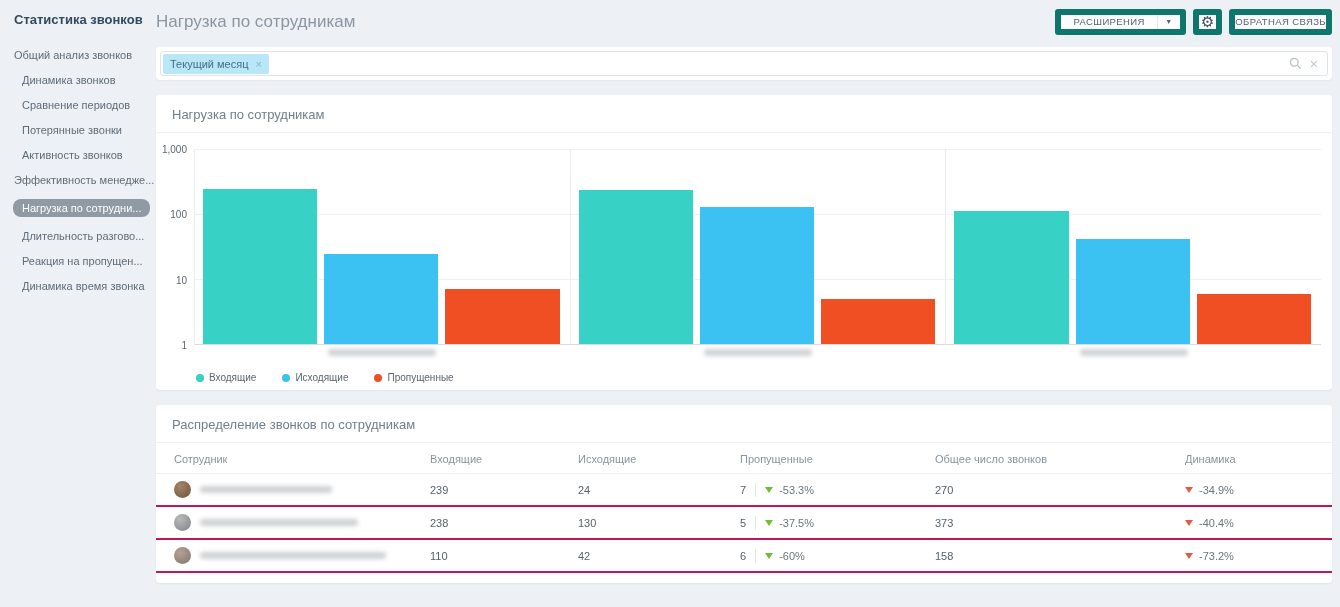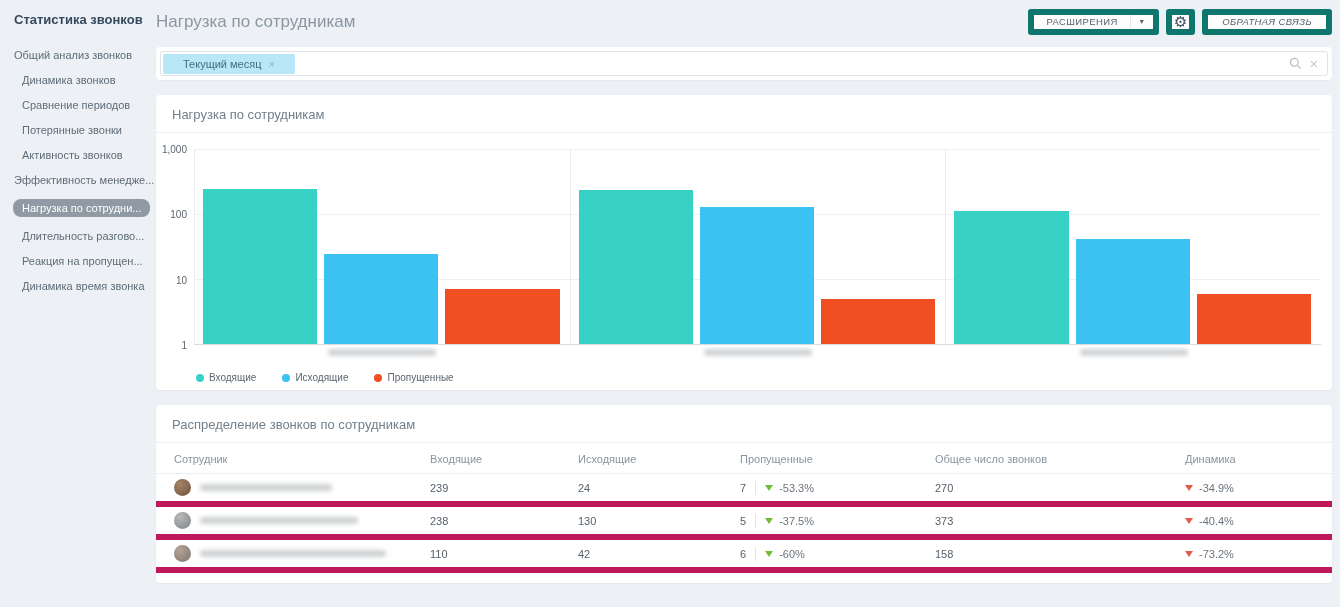--- a/index.html
+++ b/index.html
@@ -31,32 +31,32 @@
   .btn {
     display:flex; align-items:center; height:26px;
     background:#fdfdfe; border:6px solid #0f766e; border-radius:3px;
     font-size:9.5px; letter-spacing:.4px; color:#56646f; cursor:pointer;
     font-family:"Liberation Sans", sans-serif;
   }
   .btn .label-part { padding:0 12px; }
   .btn .caret-part { padding:0 9px; border-left:1px solid #e3e8ec; font-size:8px; color:#56646f; height:100%; display:flex; align-items:center; }
   .btn.icon-btn { width:29px; justify-content:center; }
   .gear-glyph { font-size:15px; color:#3f4d59; line-height:1; }
-  .btn.plain { padding:0 14px;font-style:italic; }
+  .btn.plain { padding:0 0; }
 
   
   .filter-panel { background:#fff; border-radius:4px; padding:4px; height:33px; box-shadow:0 1px 2px rgba(30,40,50,.05); }
   .filter-input {
     height:25px; border:1px solid #dfe4e8; border-radius:3px;
     display:flex; align-items:center; justify-content:space-between; padding:0 9px 0 1px;
     background:#fff; cursor:text;
   }
   .tag {
     background:#b9e7f8; color:#44707f; font-size:11px;
-    border-radius:2px; padding:4px 20px; display:flex; align-items:center; gap:7px; margin:1px;
+    border-radius:2px; padding:4px 7px; display:flex; align-items:center; gap:7px; margin:1px;
   }
   .tag-x { color:#7db6cd; font-size:11px; cursor:pointer; }
   .filter-icons { display:flex; align-items:center; gap:8px; color:#c0c8ce; }
   .clear-x { font-size:14px; line-height:1; cursor:pointer; }
 
   
   .panel { background:#fff; border-radius:4px; box-shadow:0 1px 2px rgba(30,40,50,.05); margin-top:15px; }
   .panel-title { font-size:13px; color:#71808c; padding:12px 16px 10px; border-bottom:1px solid #eef1f3; }
 
   
@@ -75,21 +75,21 @@
   }
   .legend { display:flex; gap:26px; margin:27px 0 0 40px; }
   .legend-item { display:flex; align-items:center; gap:5px; font-size:10px; color:#5b6670; cursor:pointer; }
   .legend-dot { width:8px; height:8px; border-radius:50%; display:inline-block; }
 
   
   .table-panel { height:178px; }
   .tgrid { display:grid; grid-template-columns:274px 148px 162px 195px 250px 1fr; align-items:center; }
   .thead { font-size:11px; color:#8a949e; padding:10px 0 8px; border-bottom:1px solid #eef1f3; }
   .thead > div:first-child, .emp-cell { padding-left:18px; }
-  .trow { height:33px; border-bottom:6px solid #be185d; font-size:11px; color:#57616b; }
+  .trow { height:33px; border-bottom:2px solid #be185d; font-size:11px; color:#57616b; }
   .emp-cell { display:flex; align-items:center; gap:9px; }
   .avatar { width:17px; height:17px; border-radius:50%; flex-shrink:0; filter:blur(.7px); }
   .trow:nth-child(1) .avatar { background:radial-gradient(circle at 35% 30%, #a58365, #6e5340); }
   .trow:nth-child(2) .avatar { background:radial-gradient(circle at 35% 30%, #b9b9b9, #7e8287); }
   .trow:nth-child(3) .avatar { background:radial-gradient(circle at 35% 30%, #b3a294, #83756c); }
   .name-blur { height:7px; border-radius:3px; background:#c6c9cc; filter:blur(2px); opacity:.85; }
   .trow:nth-child(1) .name-blur { width:132px; }
   .trow:nth-child(2) .name-blur { width:158px; }
   .trow:nth-child(3) .name-blur { width:186px; }
   .missed-cell, .dyn-cell { display:flex; align-items:center; gap:6px; }

